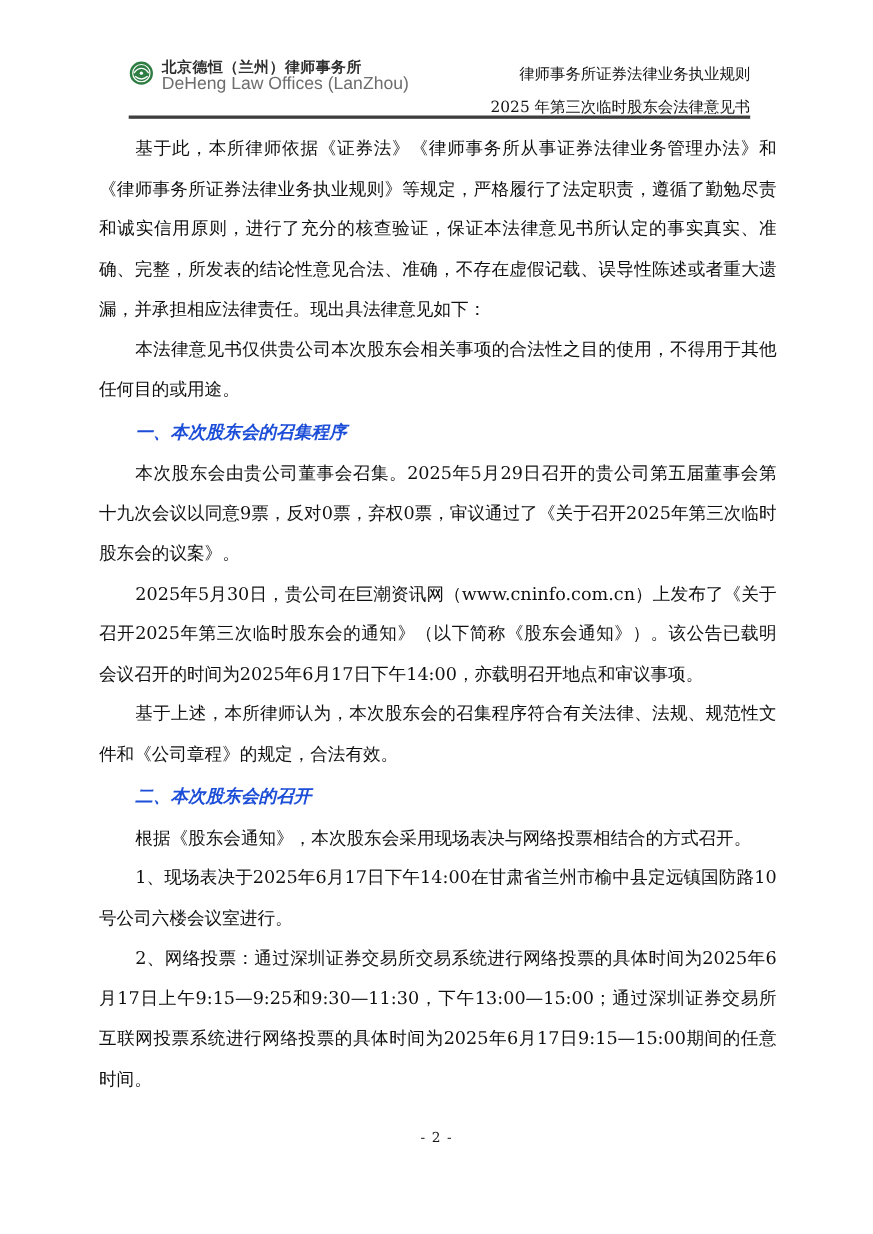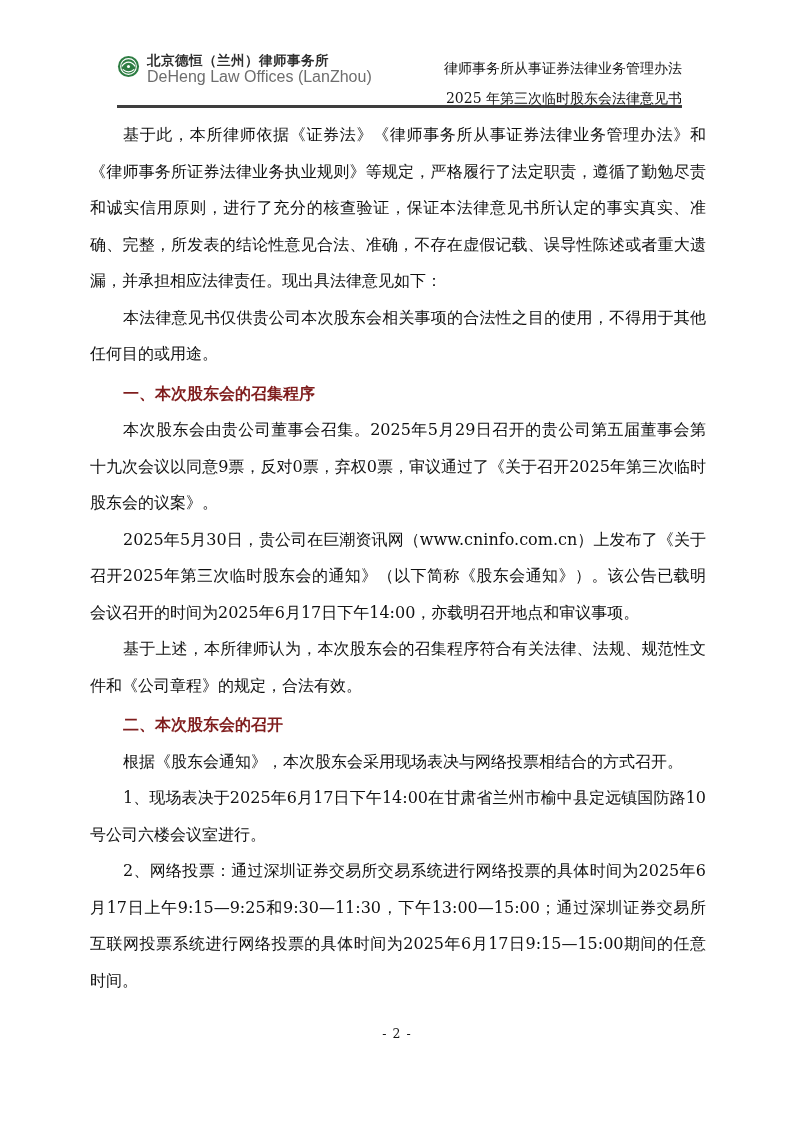--- a/index.html
+++ b/index.html
@@ -51,21 +51,22 @@
     font-size: 16px; line-height: 36.5px;
     text-align: justify;
     color: #101010;
   }
   .para { text-indent: 33px; }
   .h1 {
     font-family: "Liberation Sans", "DejaVu Sans", sans-serif;
     font-weight: bold; font-size: 16px;
     text-indent: 33px;
     margin-top: 3px;
-    color: #7f1d1d;
+    color: #1d4ed8;
+    font-style: italic;
   }
 
   
   .footer {
     position: absolute; left: 0; right: 0; top: 1026px;
     text-align: center;
     font-size: 12.5px; color: #161616;
     letter-spacing: 1px;
   }
 </style>
@@ -82,21 +83,21 @@
       <path d="M6 15 Q9 17.5 12 17.5 Q15 17.5 18 15" fill="none" stroke="#ffffff" stroke-width="1.3"></path>
       <circle cx="12" cy="12" r="1.6" fill="#ffffff"></circle>
     </svg>
     <div class="brand-text">
       <span class="firm-zh">北京德恒（兰州）律师事务所</span>
       <span class="firm-en">DeHeng Law Offices (LanZhou)</span>
     </div>
   </div>
 
   <div class="header-titles">
-    <span class="t-line">律师事务所从事证券法律业务管理办法</span>
+    <span class="t-line">律师事务所证券法律业务执业规则</span>
     <span class="t-line">2025 年第三次临时股东会法律意见书</span>
   </div>
 
   <div class="header-rule"></div>
 
   <div class="content">
     <p class="para">基于此，本所律师依据《证券法》《律师事务所从事证券法律业务管理办法》和《律师事务所证券法律业务执业规则》等规定，严格履行了法定职责，遵循了勤勉尽责和诚实信用原则，进行了充分的核查验证，保证本法律意见书所认定的事实真实、准确、完整，所发表的结论性意见合法、准确，不存在虚假记载、误导性陈述或者重大遗漏，并承担相应法律责任。现出具法律意见如下：</p>
     <p class="para">本法律意见书仅供贵公司本次股东会相关事项的合法性之目的使用，不得用于其他任何目的或用途。</p>
     <p class="h1">一、本次股东会的召集程序</p>
     <p class="para">本次股东会由贵公司董事会召集。2025年5月29日召开的贵公司第五届董事会第十九次会议以同意9票，反对0票，弃权0票，审议通过了《关于召开2025年第三次临时股东会的议案》。</p>

